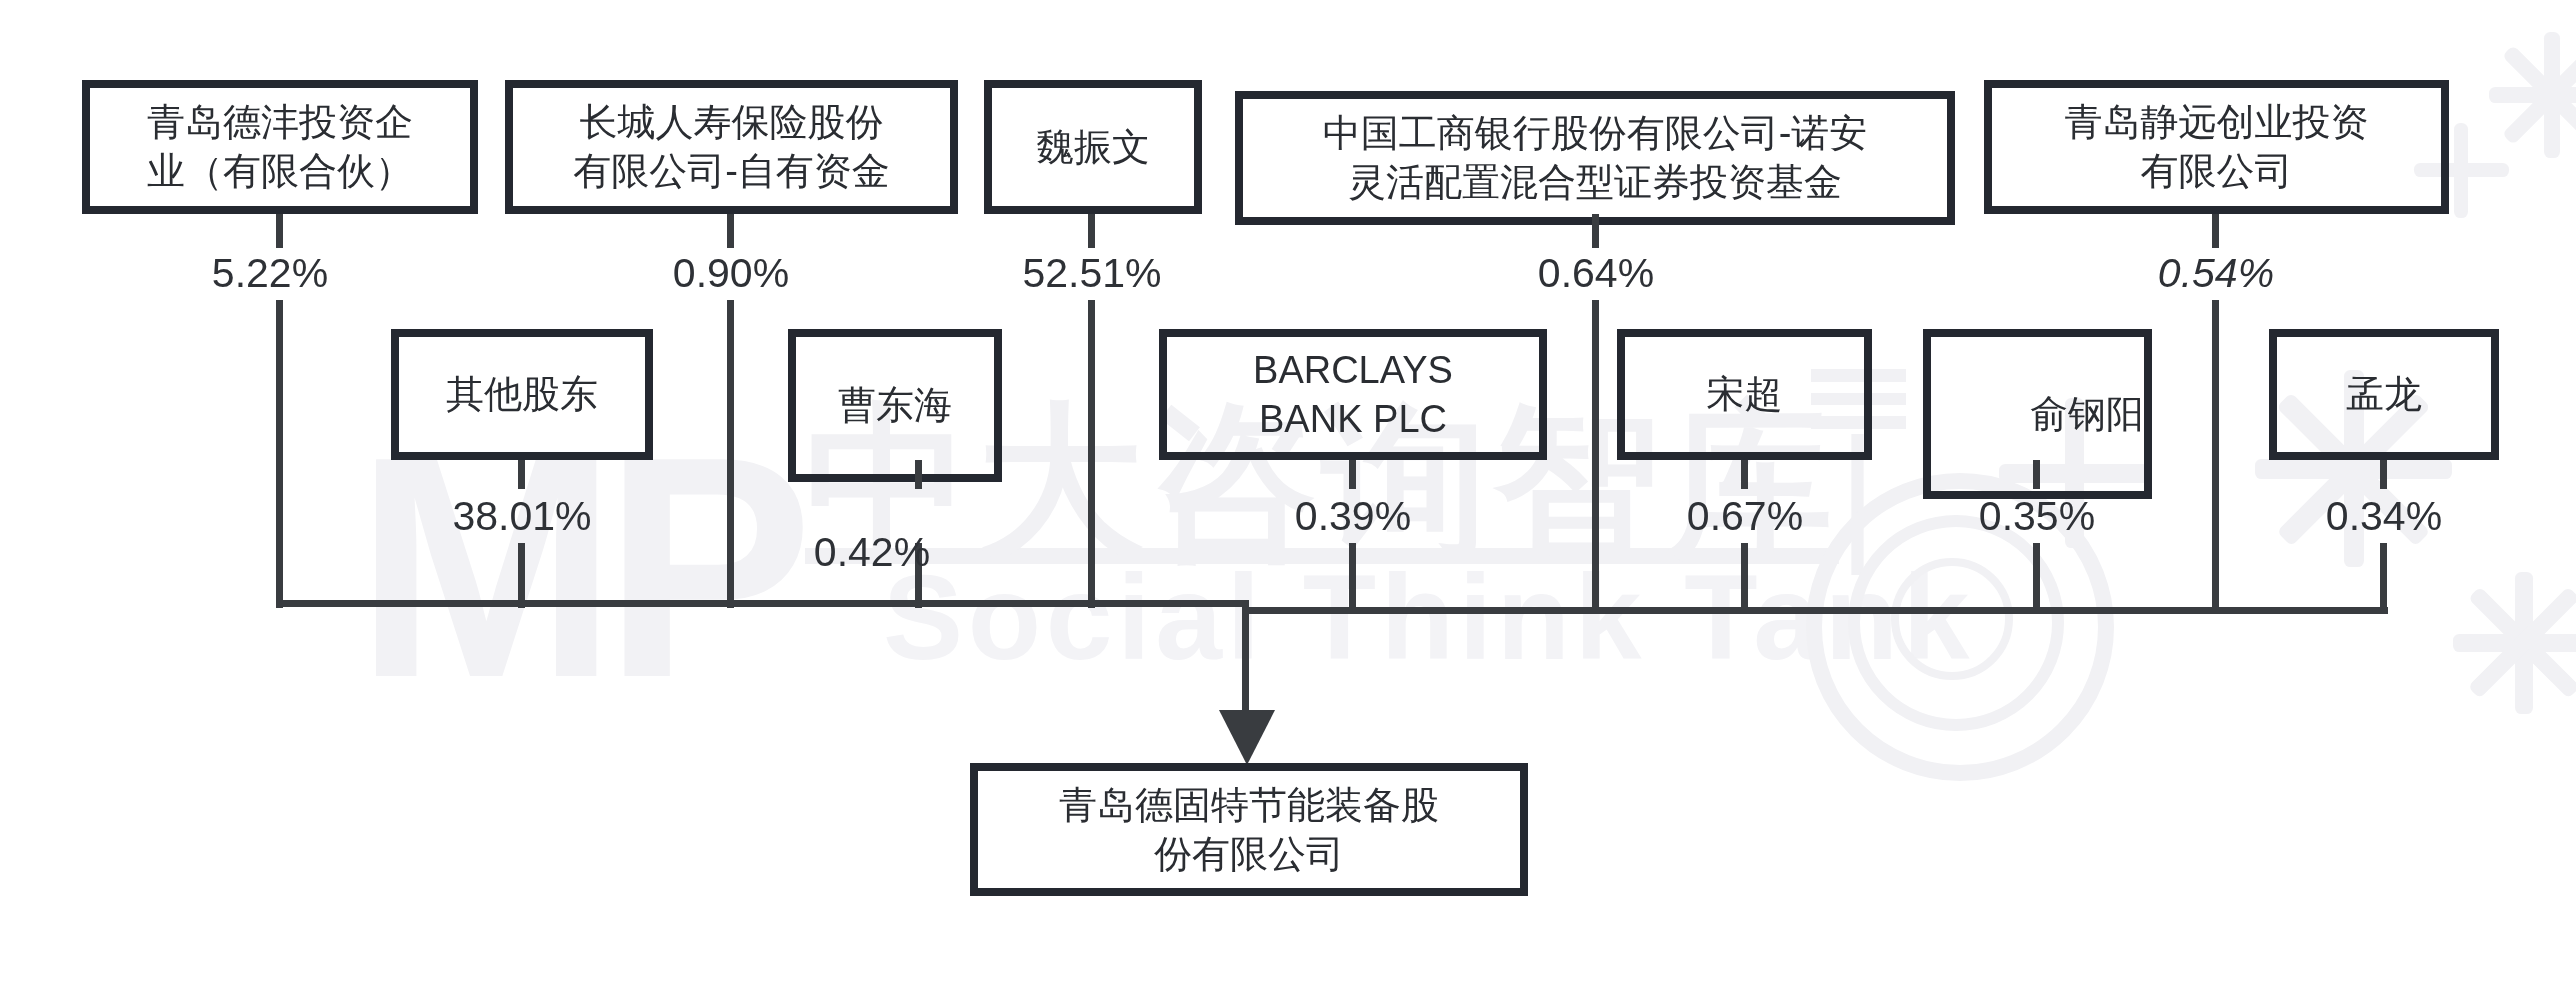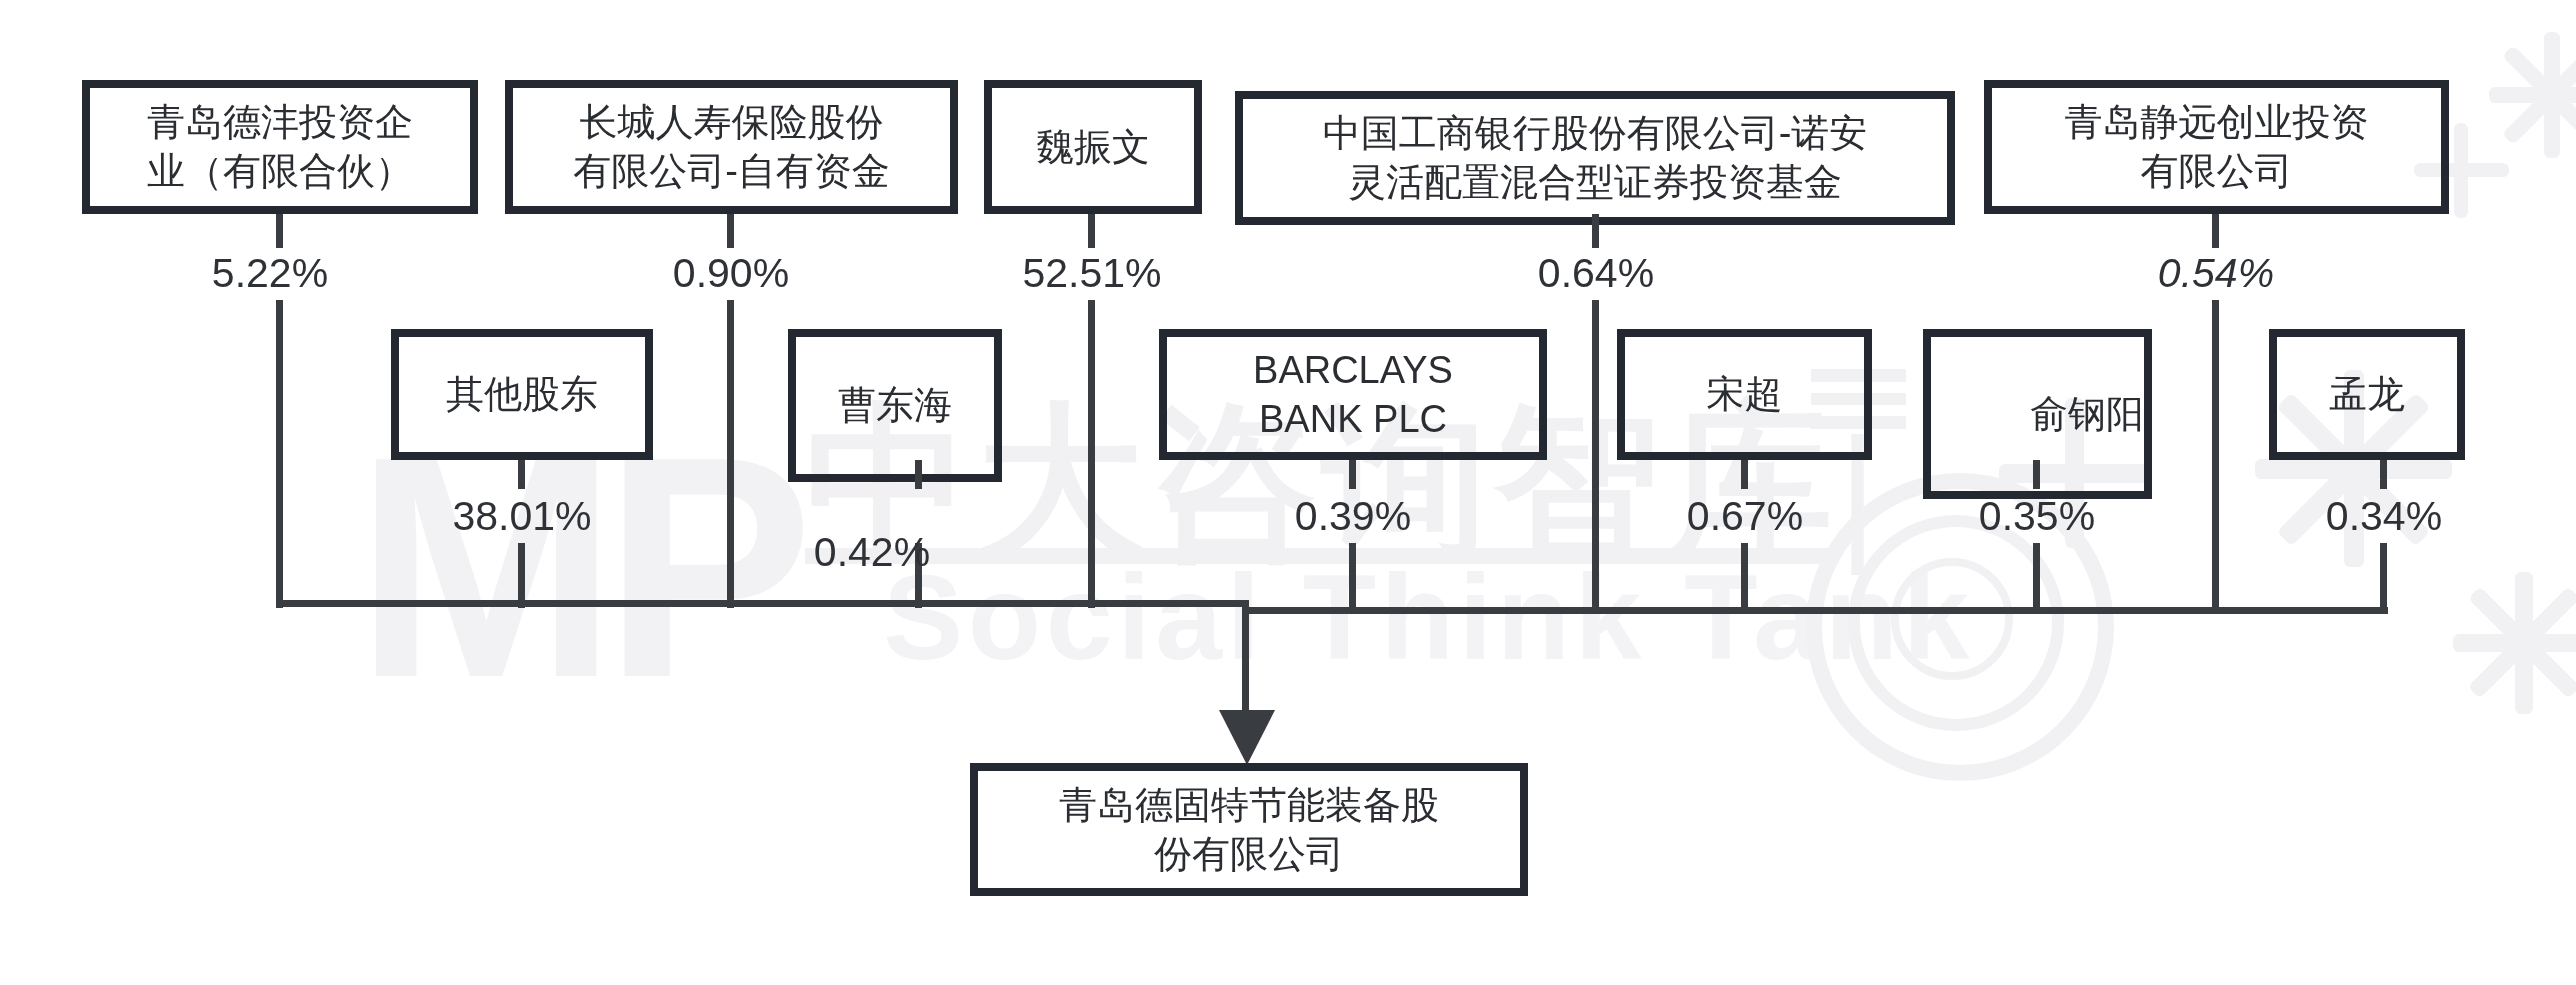--- a/index.html
+++ b/index.html
@@ -135,21 +135,21 @@
 <div class="node" style="left:1159px;top:329px;width:388px;height:131px;">
   <div class="node-label">BARCLAYS
 BANK PLC</div>
 </div>
 <div class="node" style="left:1617px;top:329px;width:255px;height:131px;">
   <div class="node-label">宋超</div>
 </div>
 <div class="node" style="left:1923px;top:329px;width:229px;height:170px;justify-content:flex-end;">
   <div class="node-label">俞钢阳</div>
 </div>
-<div class="node" style="left:2269px;top:329px;width:196px;height:131px;">
+<div class="node" style="left:2269px;top:329px;width:230px;height:131px;">
   <div class="node-label">孟龙</div>
 </div>
 
 <div class="vline" style="left:518px;top:460px;height:29px;"></div>
 <div class="pct" style="left:388px;top:489px;">38.01%</div>
 <div class="vline" style="left:518px;top:543px;height:65px;"></div>
 
 <div class="vline" style="left:915px;top:460px;height:29px;"></div>
 <div class="pct" style="left:738px;top:489px;margin-top:36px;">0.42%</div>
 <div class="vline" style="left:915px;top:543px;height:65px;"></div>

